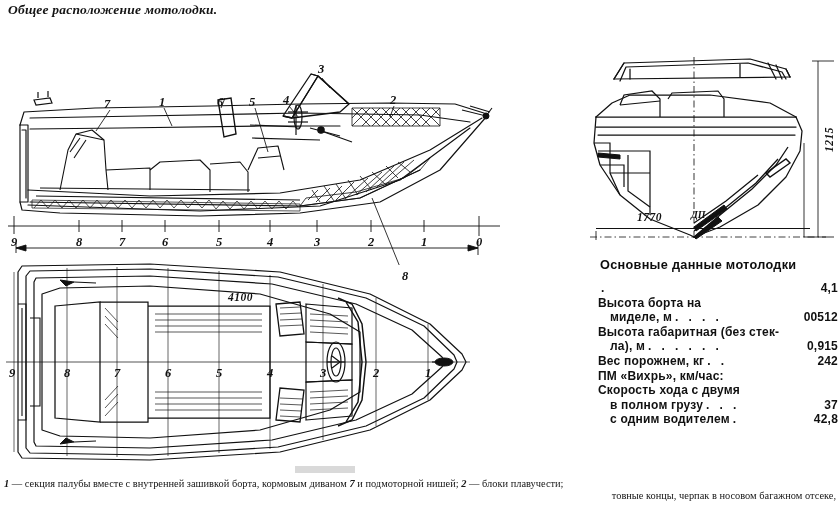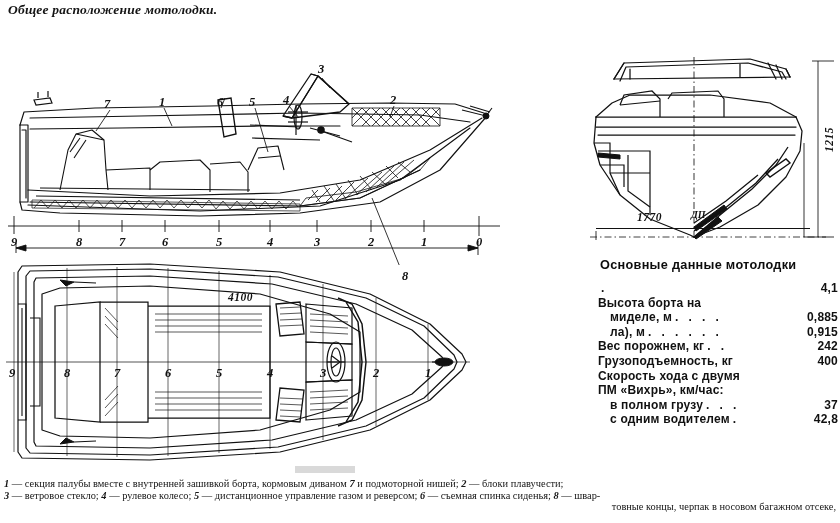--- a/index.html
+++ b/index.html
@@ -425,61 +425,60 @@
         <span class="spec-val">4,1</span>
       </div>
       <div class="spec-row nodots">
         <span class="spec-label">Высота    борта    на</span>
         <span class="spec-dots"></span>
         <span class="spec-val"></span>
       </div>
       <div class="spec-row indent">
         <span class="spec-label">миделе, м</span>
         <span class="spec-dots">. . . .</span>
-        <span class="spec-val">0,885</span>
+        <span class="spec-val">00512</span>
+      </div>
+      <div class="spec-row nodots">
+        <span class="spec-label">Высота  габаритная  (без  стек-</span>
+        <span class="spec-dots"></span>
+        <span class="spec-val"></span>
       </div>
       <div class="spec-row indent">
         <span class="spec-label">ла), м</span>
         <span class="spec-dots">. . . . . .</span>
         <span class="spec-val">0,915</span>
       </div>
       <div class="spec-row">
         <span class="spec-label">Вес порожнем, кг</span>
         <span class="spec-dots">. .</span>
         <span class="spec-val">242</span>
       </div>
       <div class="spec-row nodots">
-        <span class="spec-label">Грузоподъемность, кг</span>
+        <span class="spec-label">ПМ «Вихрь», км/час:</span>
         <span class="spec-dots"></span>
-        <span class="spec-val">400</span>
+        <span class="spec-val"></span>
       </div>
       <div class="spec-row nodots">
         <span class="spec-label">Скорость  хода  с  двумя</span>
         <span class="spec-dots"></span>
         <span class="spec-val"></span>
       </div>
-      <div class="spec-row nodots">
-        <span class="spec-label">ПМ «Вихрь», км/час:</span>
-        <span class="spec-dots"></span>
-        <span class="spec-val"></span>
-      </div>
       <div class="spec-row indent">
         <span class="spec-label">в полном грузу</span>
         <span class="spec-dots">. . .</span>
         <span class="spec-val">37</span>
       </div>
       <div class="spec-row indent">
         <span class="spec-label">с одним водителем</span>
         <span class="spec-dots">.</span>
         <span class="spec-val">42,8</span>
       </div>
     </div>
   </div>
 
   <div class="gray-strip"></div>
 
   <div id="caption">
     <span class="ln"><i>1</i><span> — секция палубы  вместе  с  внутренней  зашивкой  борта, кормовым  диваном </span><i>7</i><span> и подмоторной  нишей; </span><i>2</i><span> — блоки плавучести;</span></span>
-    <span class="ln"><i>3</i><span> — ветровое  стекло;  </span><i>4</i><span> — рулевое  колесо;  </span><i>5</i><span> — дистанционное  управление   газом  и  реверсом;  </span><i>6</i><span> — съемная спинка сиденья; </span><i>8</i><span> — швар-</span></span>
     <span class="ln last">товные концы, черпак в носовом багажном отсеке,</span>
   </div>
 
 </div>
 
 </body></html>

